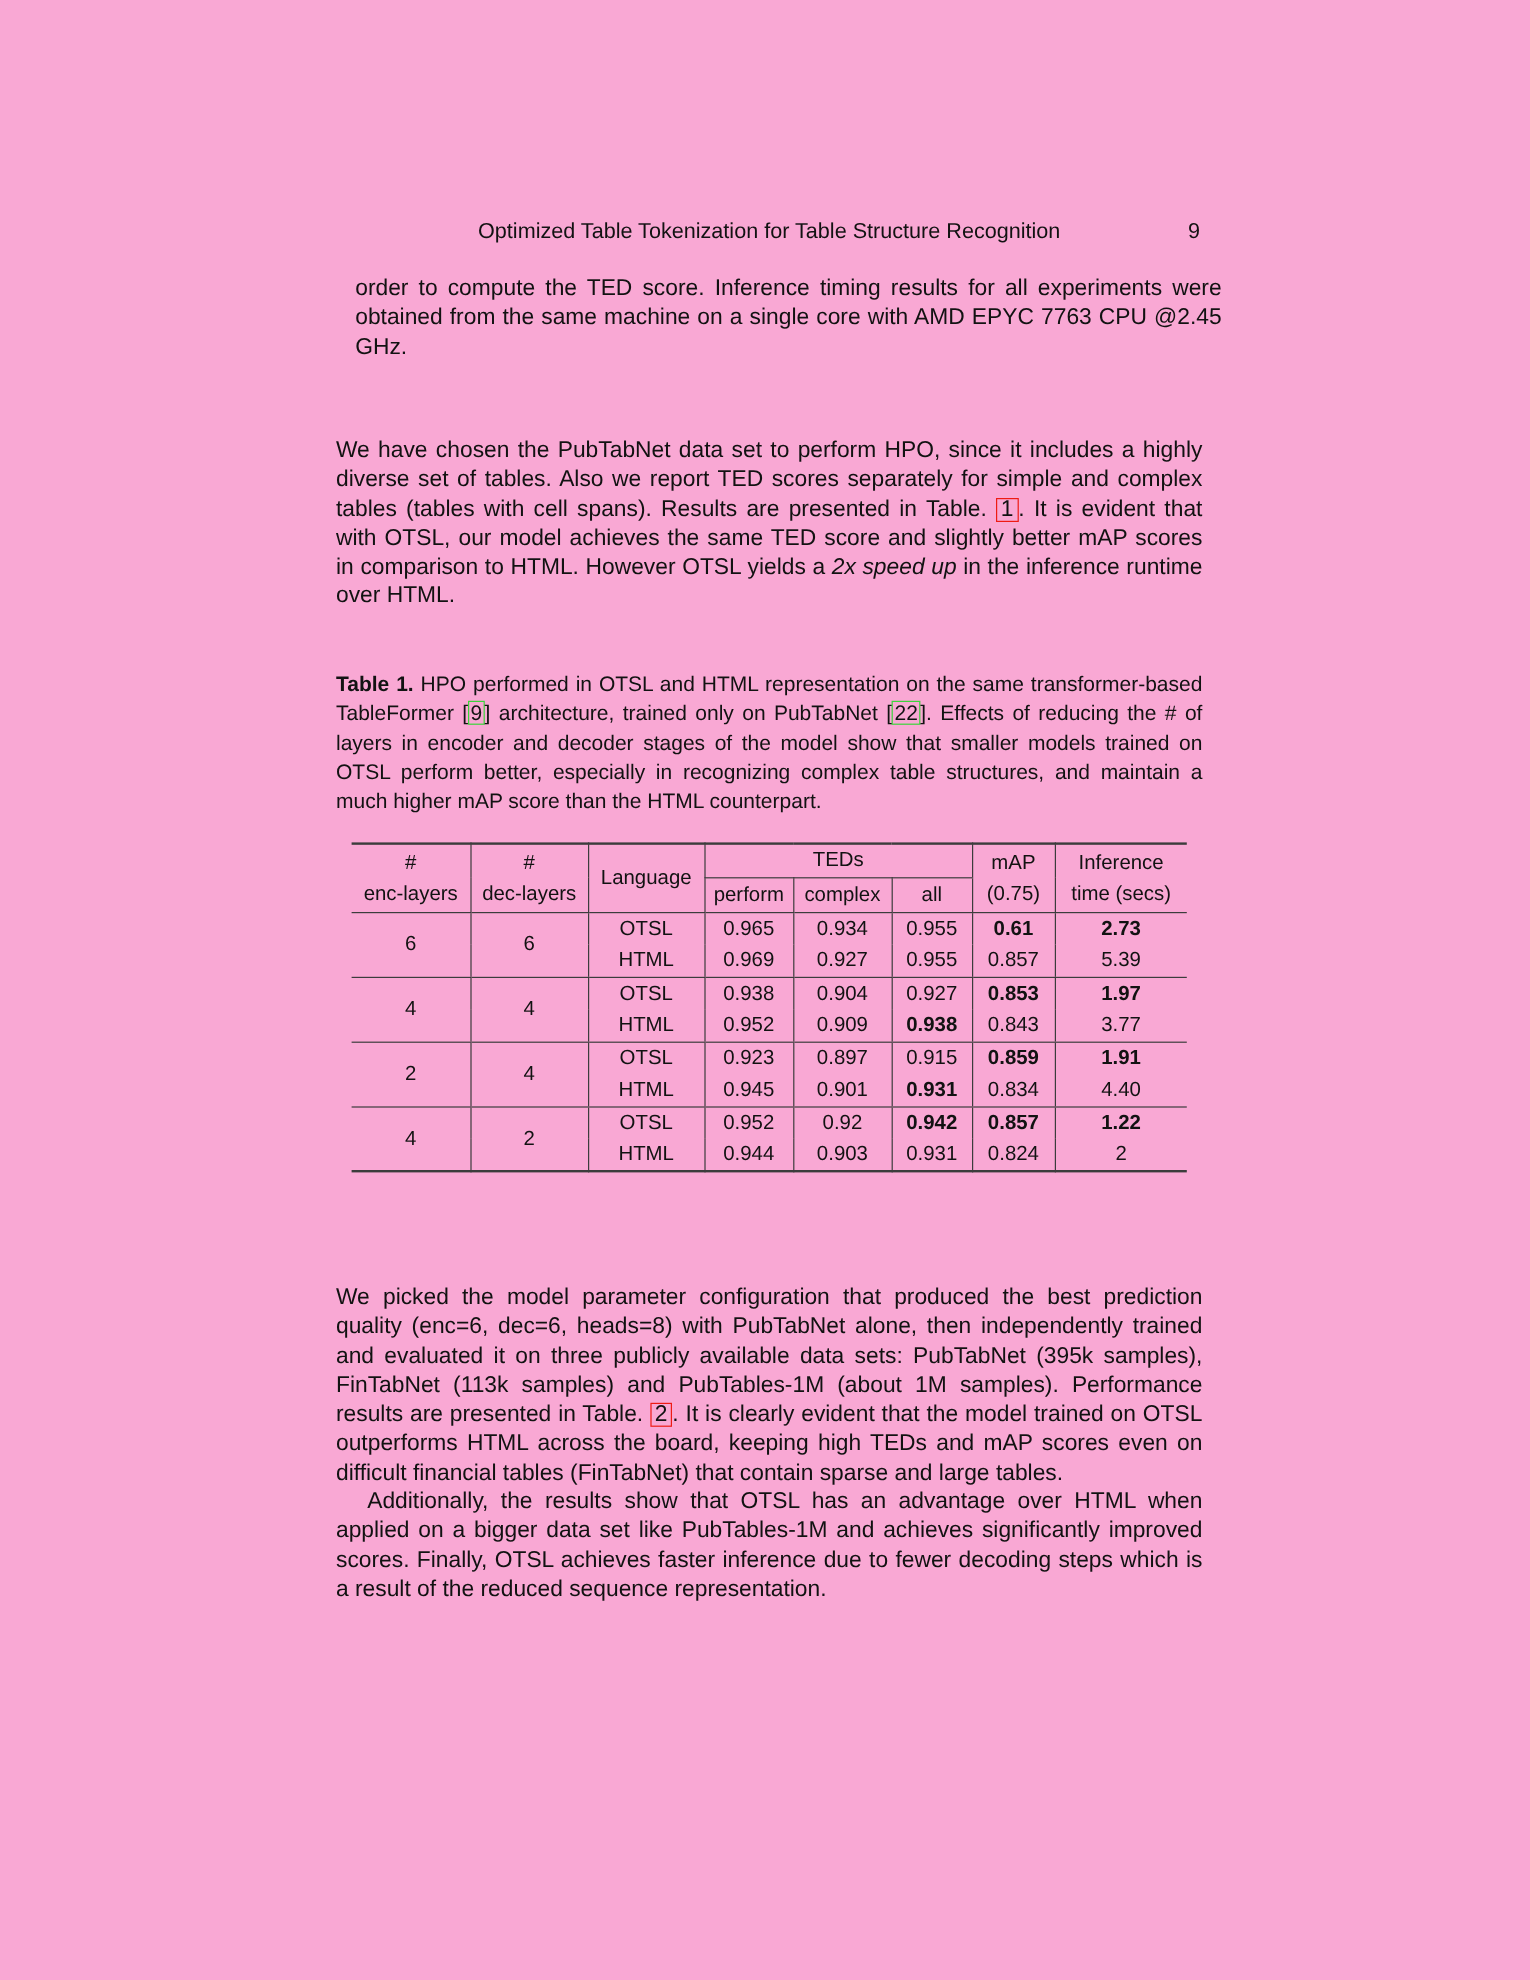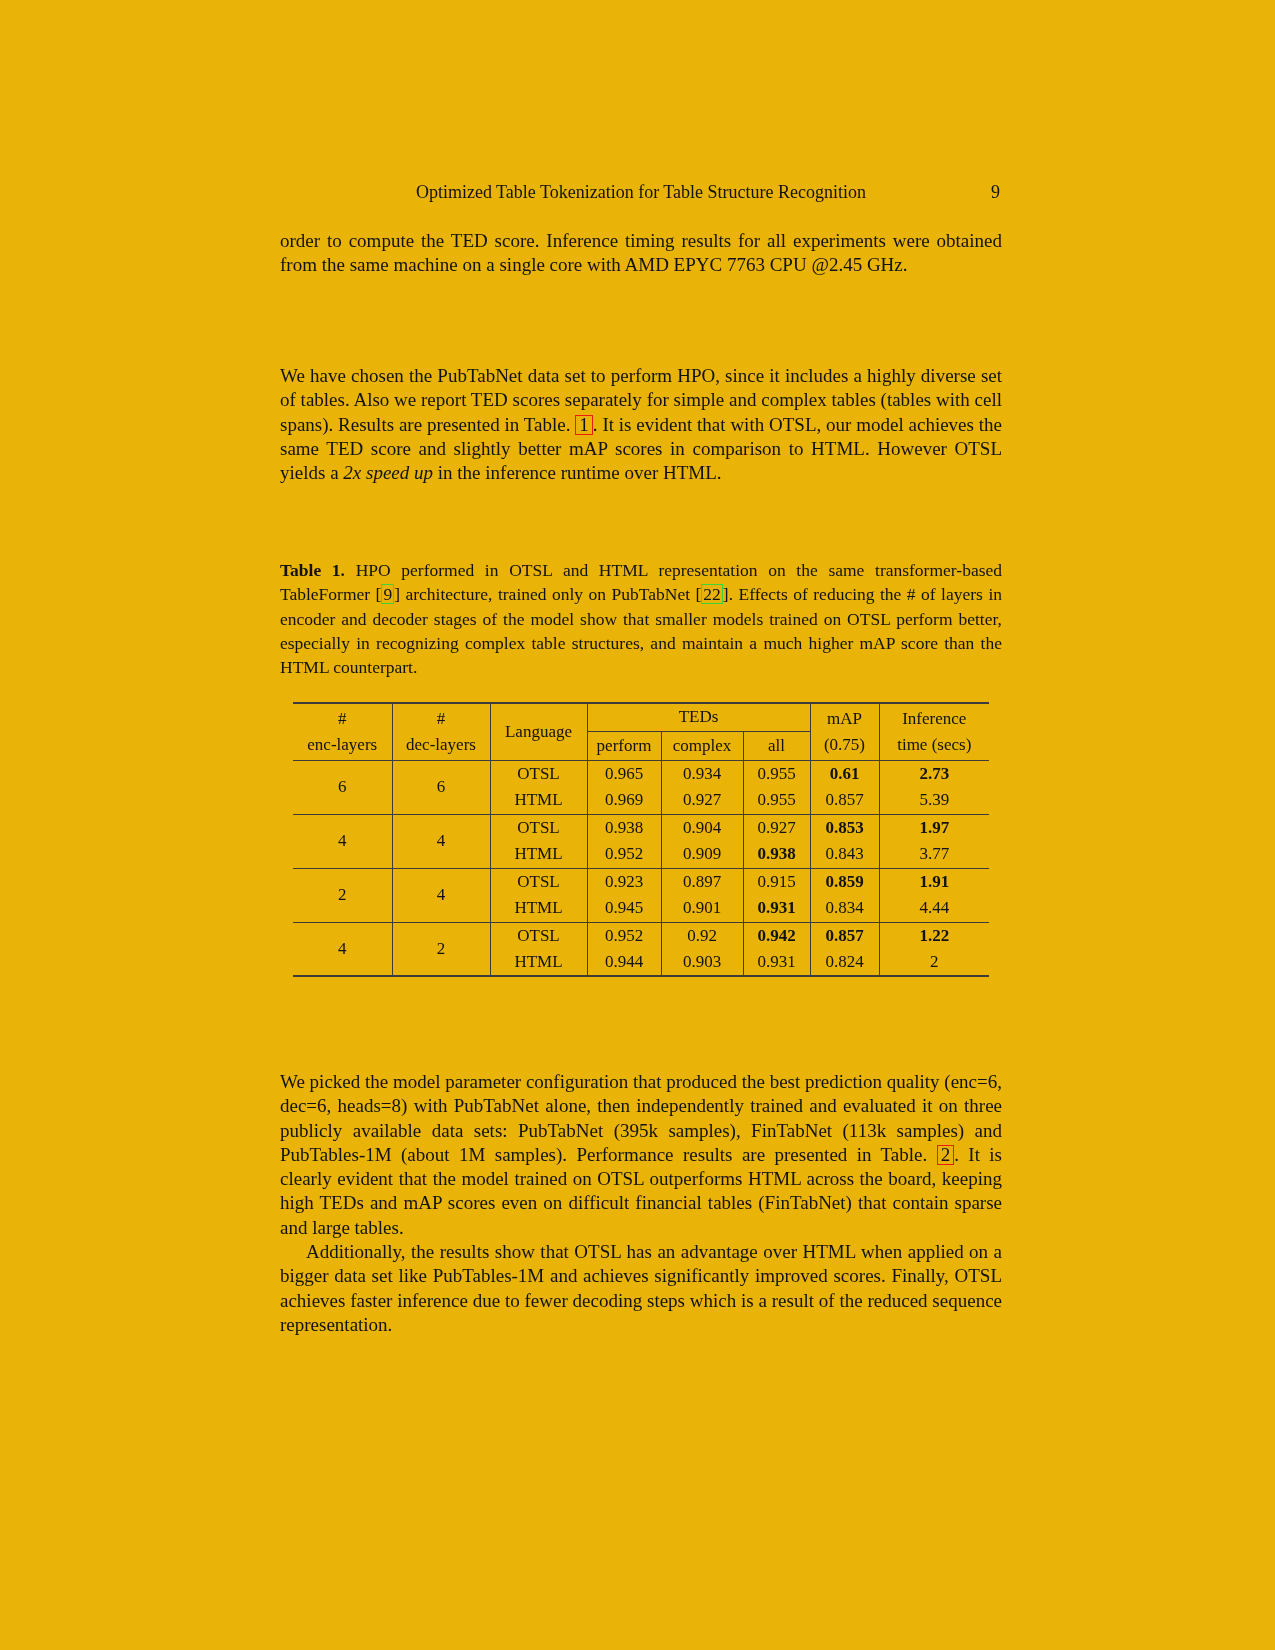--- a/index.html
+++ b/index.html
@@ -1,37 +1,37 @@
 <!DOCTYPE html>
 <html><head>
 <meta charset="utf-8">
 <style>
   * { margin:0; padding:0; box-sizing:border-box; }
   html,body { background:#e8e8e8; }
   .page {
     position:relative;
     width:1275px; height:1650px;
-    background:#eab308;
-    font-family:Liberation Serif, serif;
+    background:#f9a8d4;
+    font-family:Liberation Sans, sans-serif;
     color:#121212;
     margin:0 auto;
     overflow:hidden;
   }
   .runhead {
     position:absolute; top:181px; left:280px; width:722px;
     font-size:18px; line-height:22px;
   }
   .rh-title { display:block; text-align:center; }
   .rh-num { position:absolute; right:2px; top:0; }
 
   .block {
     position:absolute; left:280px; width:722px;
     text-align:justify; font-size:19px; line-height:24.3px;
   }
-  #intro-para { top:229px; }
+  #intro-para { top:229px;margin-left:16px; }
 
   .sec-head {
     position:absolute; left:280px; width:722px;
     font-size:20px; font-weight:bold; line-height:24px;
   }
   #sec51 { top:331px; }
   #sec52 { top:1038px; }
   .sec-num { display:inline-block; margin-right:24px; }
 
   #para51 { top:364px; }
@@ -195,21 +195,21 @@
       <td class="vl">0.915</td>
       <td class="vl b">0.859</td>
       <td class="vl b">1.91</td>
     </tr>
     <tr class="drow">
       <td class="vl hb">HTML</td>
       <td class="vl hb">0.945</td>
       <td class="vl hb">0.901</td>
       <td class="vl hb b">0.931</td>
       <td class="vl hb">0.834</td>
-      <td class="vl hb">4.44</td>
+      <td class="vl hb">4.40</td>
     </tr>
 
     <tr class="drow">
       <td rowspan="2">4</td>
       <td rowspan="2" class="vl">2</td>
       <td class="vl">OTSL</td>
       <td class="vl">0.952</td>
       <td class="vl">0.92</td>
       <td class="vl b">0.942</td>
       <td class="vl b">0.857</td>

